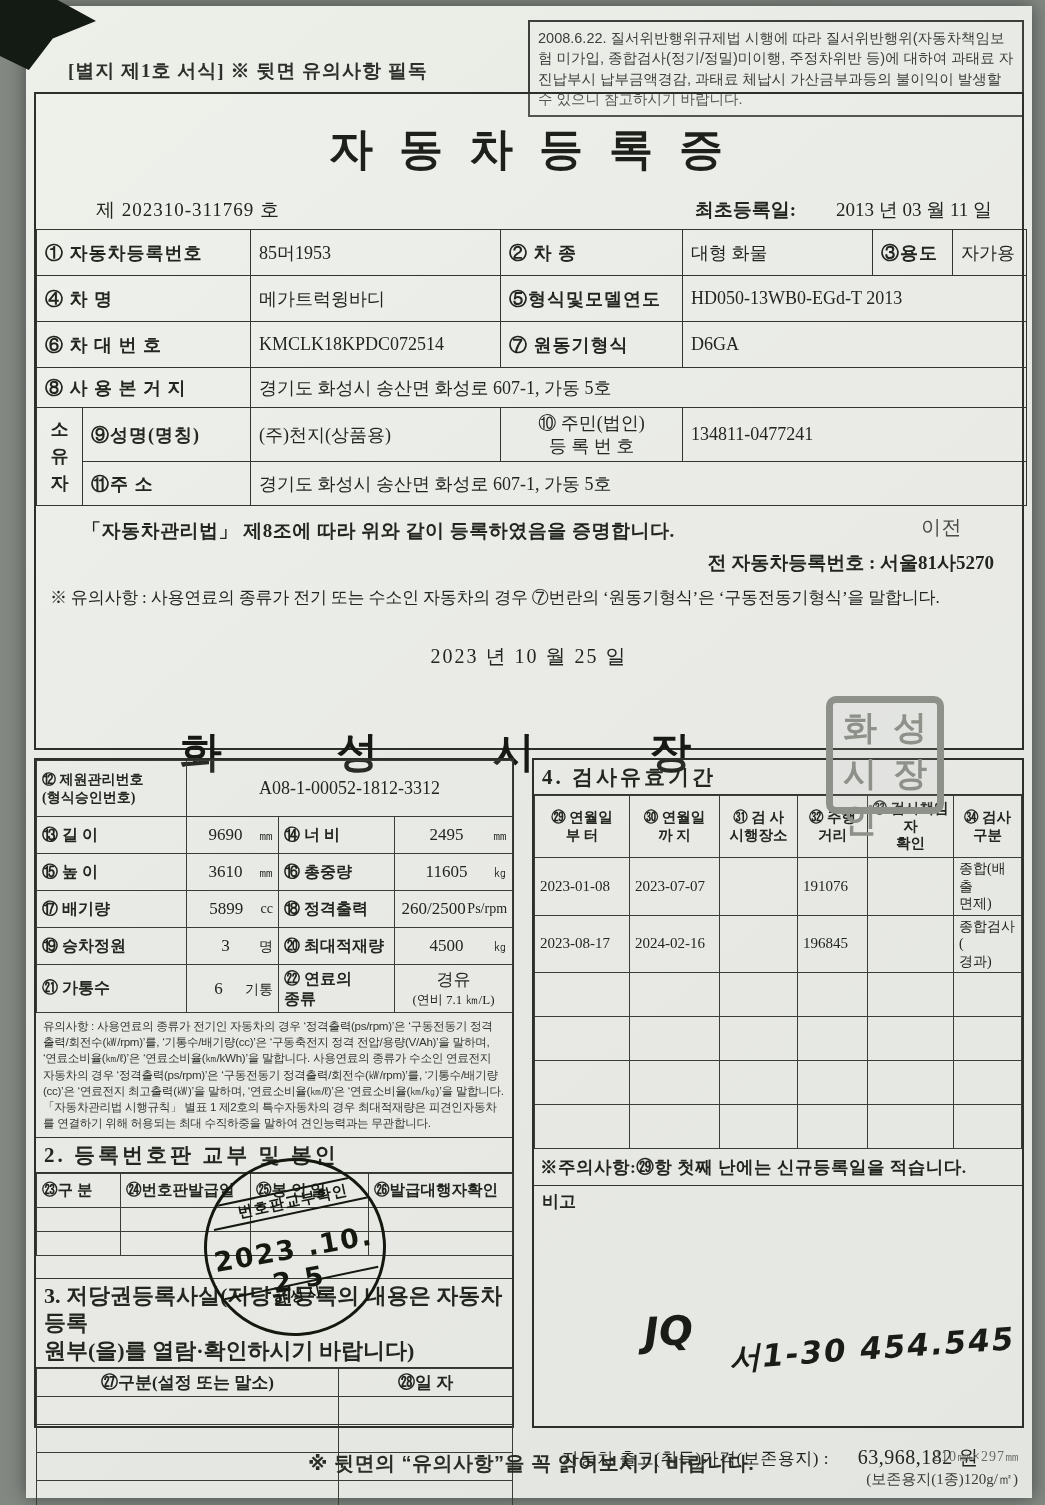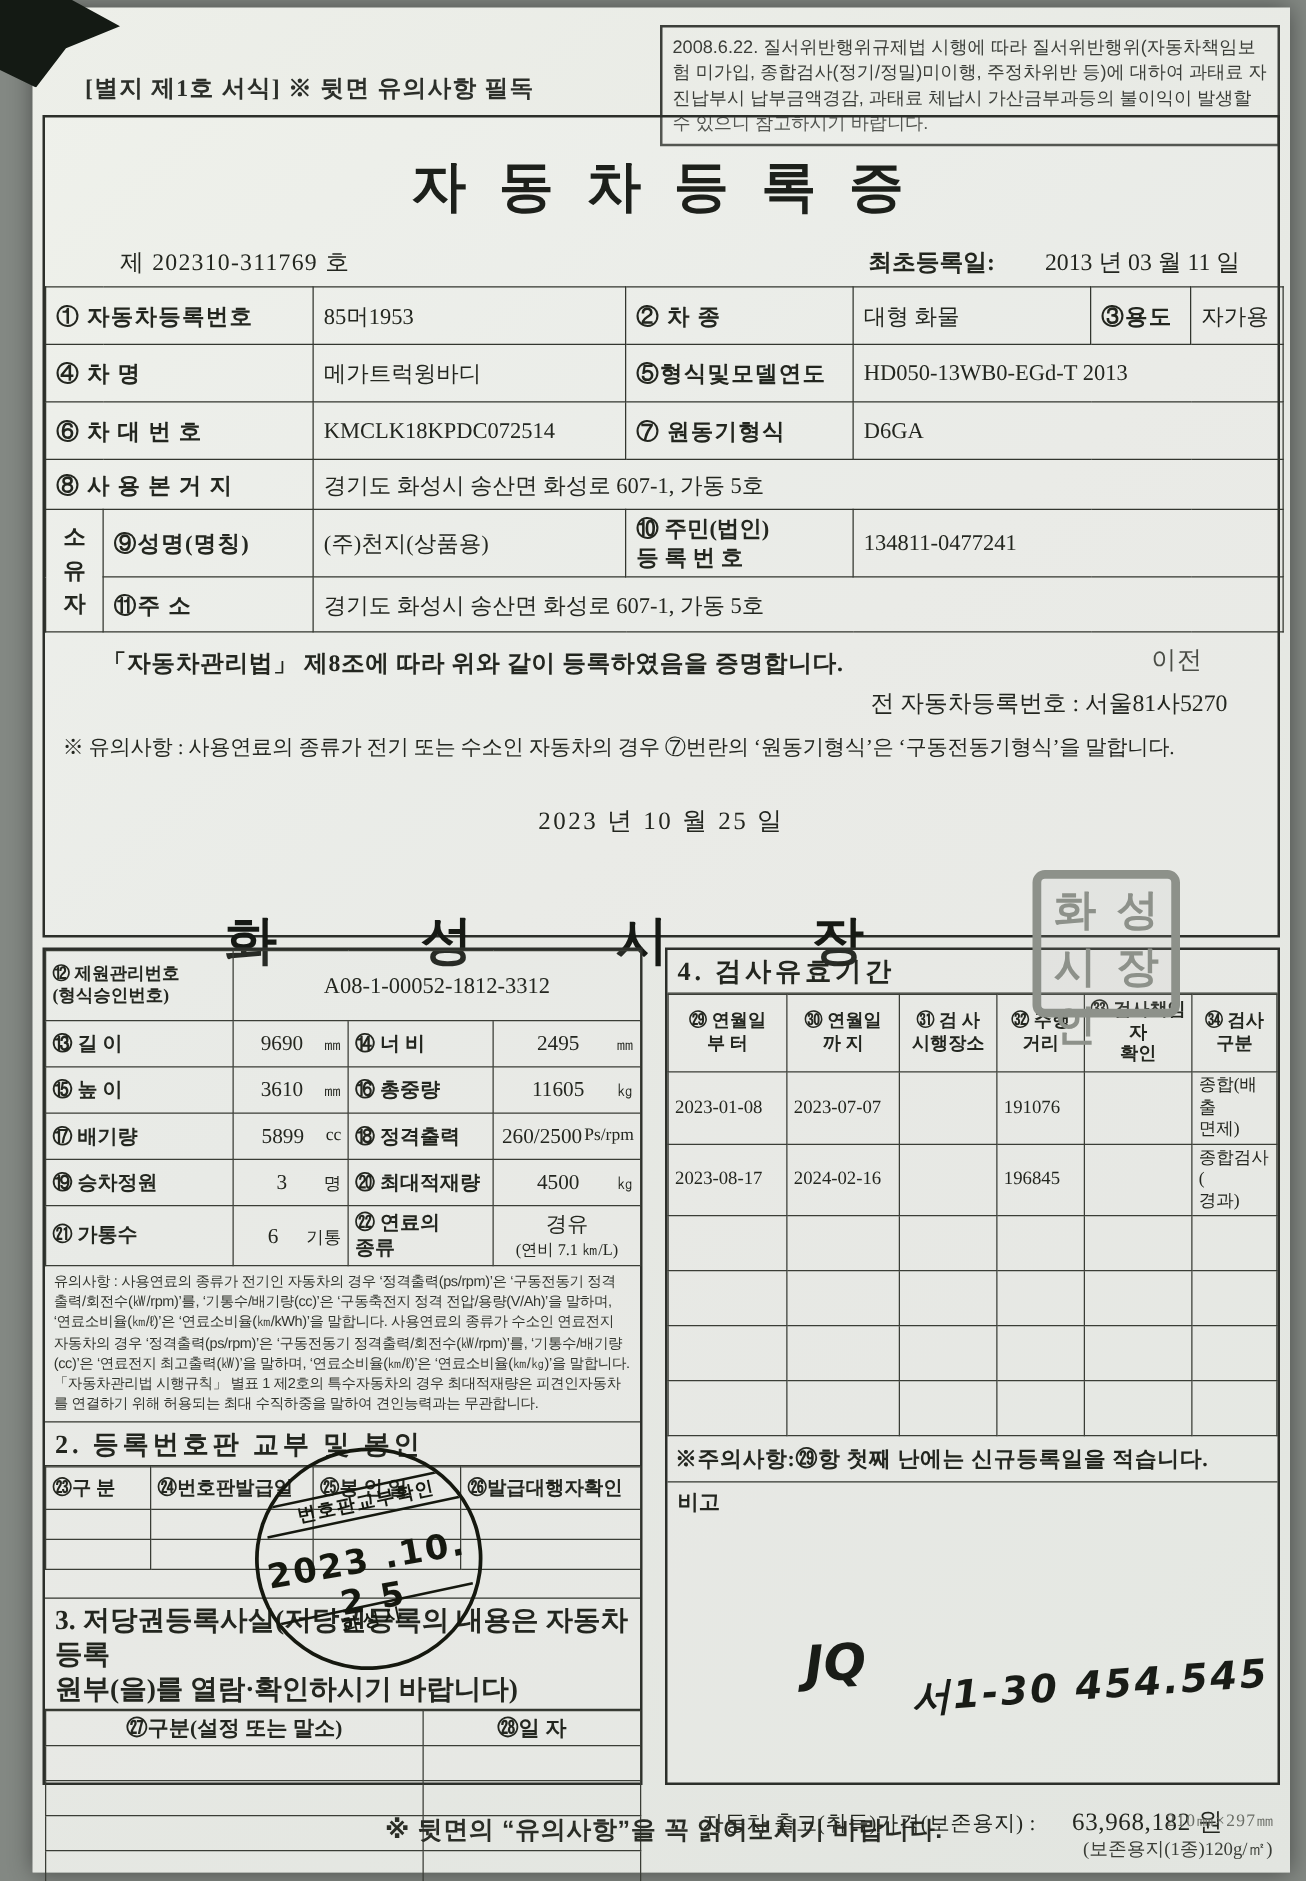--- a/index.html
+++ b/index.html
@@ -34,24 +34,24 @@
   .doc-no-row{ display:flex; justify-content:space-between; padding:8px 30px 6px 60px; font-size:19px; }
   .doc-no{ letter-spacing:1px; }
   .first-reg{ display:flex; gap:40px; }
   .first-reg .lbl{ font-weight:bold; }
   table.main{ width:100%; border-collapse:collapse; table-layout:fixed; }
   table.main td{ border:1.5px solid #33362f; font-size:18px; padding:4px 8px; overflow:hidden; }
   table.main td.lbl{ font-weight:bold; letter-spacing:1px; }
   table.main td.val{ font-weight:normal; }
   table.main tr{ height:46px; }
   td.owner-vert{ text-align:center; font-weight:bold; font-size:19px; white-space:pre-line; line-height:1.5; padding:2px; }
-  td.two-line{ white-space:pre-line; line-height:1.25; text-align:left; font-weight:bold; }
+  td.two-line{ white-space:pre-line; line-height:1.25; text-align:center; font-weight:normal; }
   .statement-row{ position:relative; padding:12px 20px 0 46px; font-size:19px; font-weight:bold; letter-spacing:.5px; }
   .hand-transfer{ position:absolute; right:60px; top:8px; font-weight:normal; color:#4a4d46; font-size:20px; }
-  .prev-reg{ text-align:right; padding:6px 40px 0 0; font-size:19px; }
+  .prev-reg{ text-align:right; padding:6px 28px 0 0; font-size:19px;font-weight:bold; }
   .fuel-note{ padding:10px 14px 0 14px; font-size:17px; letter-spacing:-0.2px; }
   .issue-date{ text-align:center; font-size:20px; padding-top:34px; letter-spacing:2px; }
   .issuer-row{ position:relative; margin-top:26px; height:130px; }
   .issuer-text{ position:absolute; left:50%; transform:translateX(-62%); top:28px; font-size:42px; font-weight:bold; letter-spacing:52px; white-space:nowrap; color:#161914; }
   .seal{
     position:absolute; right:78px; top:0px; width:118px; height:118px;
     border:7px solid #8d918a; border-radius:10px; background:rgba(190,193,187,.12);
     display:grid; grid-template-columns:1fr 1fr; grid-auto-rows:1fr;
     align-items:center; justify-items:center;
     color:#8d918a; font-weight:bold; font-size:34px; z-index:1; padding:2px;

